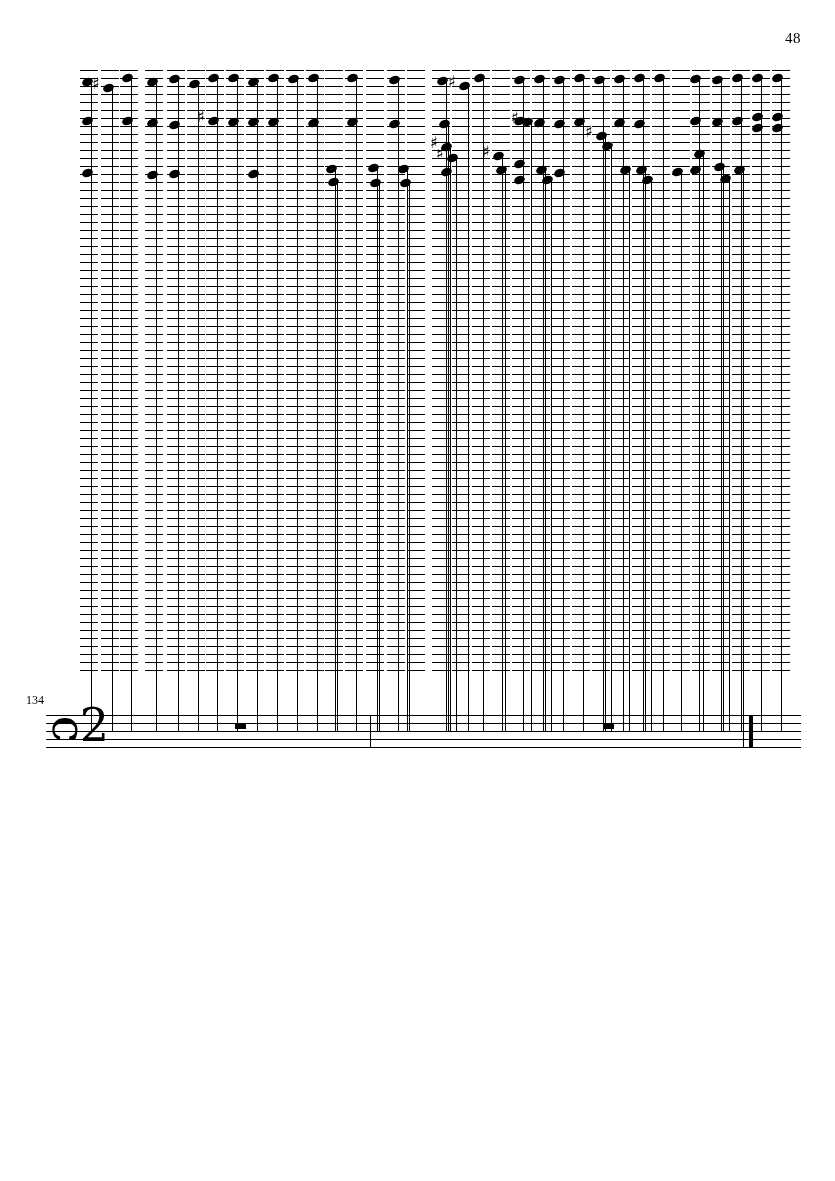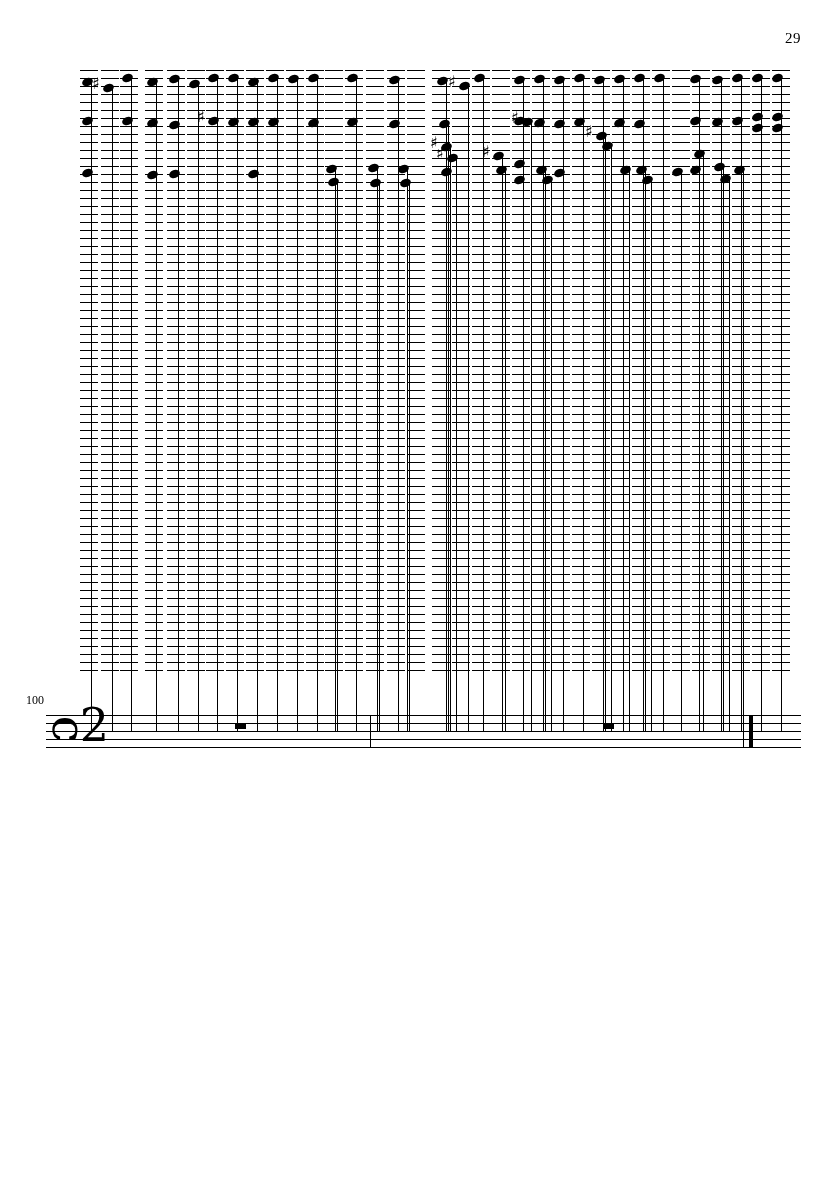--- a/index.html
+++ b/index.html
@@ -112,23 +112,23 @@
     font-family: "DejaVu Serif", serif;
     font-size: 16px;
     line-height: 1;
   }
 </style>
 </head>
 <body>
 
 <div id="page">
 
-  <div class="page-number">29</div>
+  <div class="page-number">48</div>
 
-  <div class="measure-number">100</div>
+  <div class="measure-number">134</div>
 
   <div id="system">
 
     <div id="ledger-layer">
         <div class="ledger-col" style="left: 34px; width: 18px;">
           <div class="lg" style="top: 0px; width: 18px;"></div>
           <div class="lg" style="top: 8px; width: 18px;"></div>
           <div class="lg" style="top: 16px; width: 18px;"></div>
           <div class="lg" style="top: 24px; width: 18px;"></div>
           <div class="lg" style="top: 32px; width: 18px;"></div>

